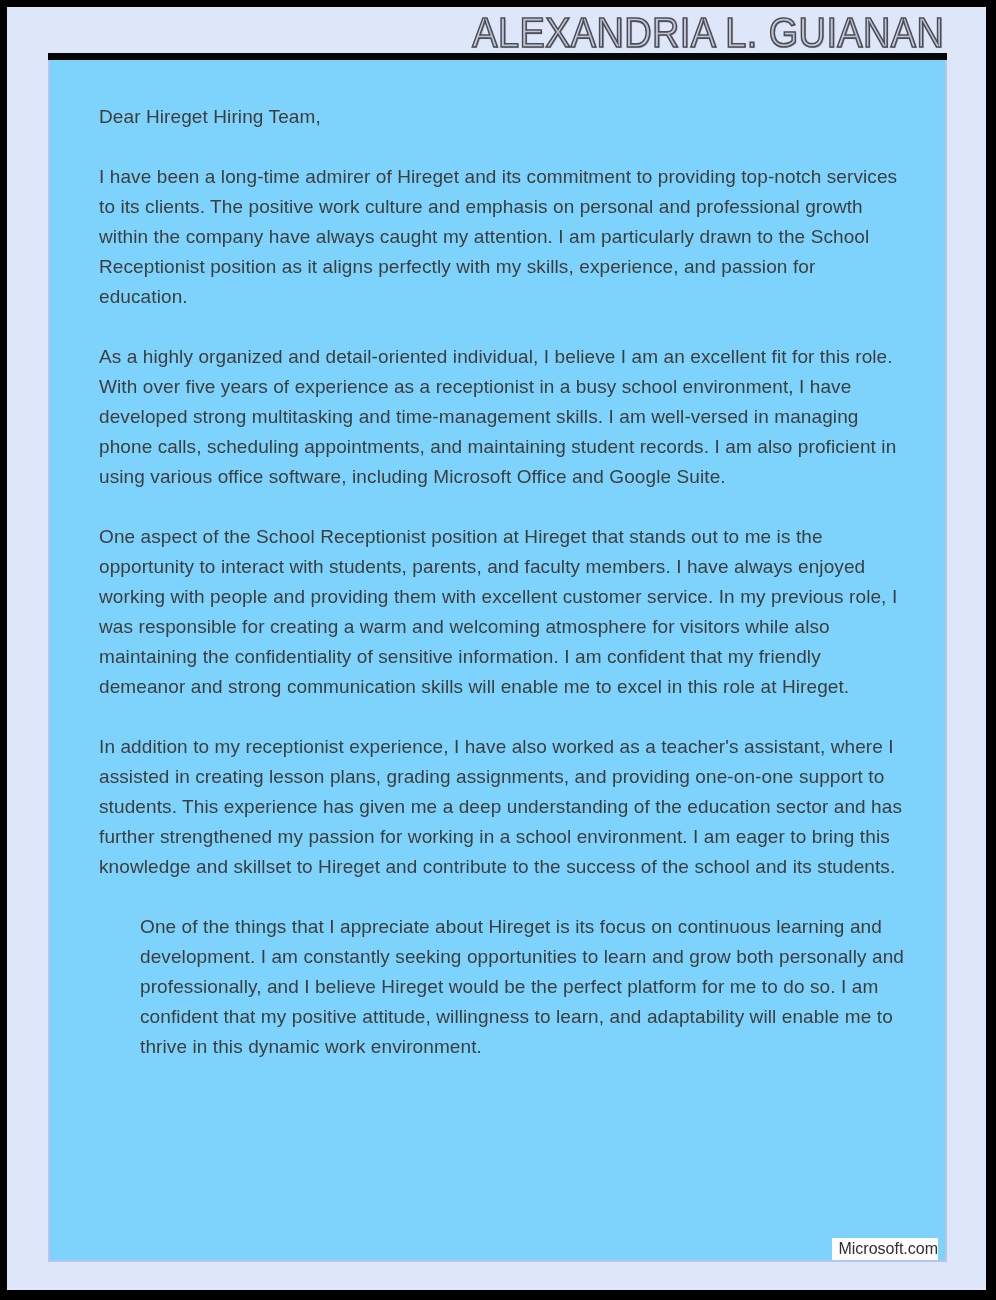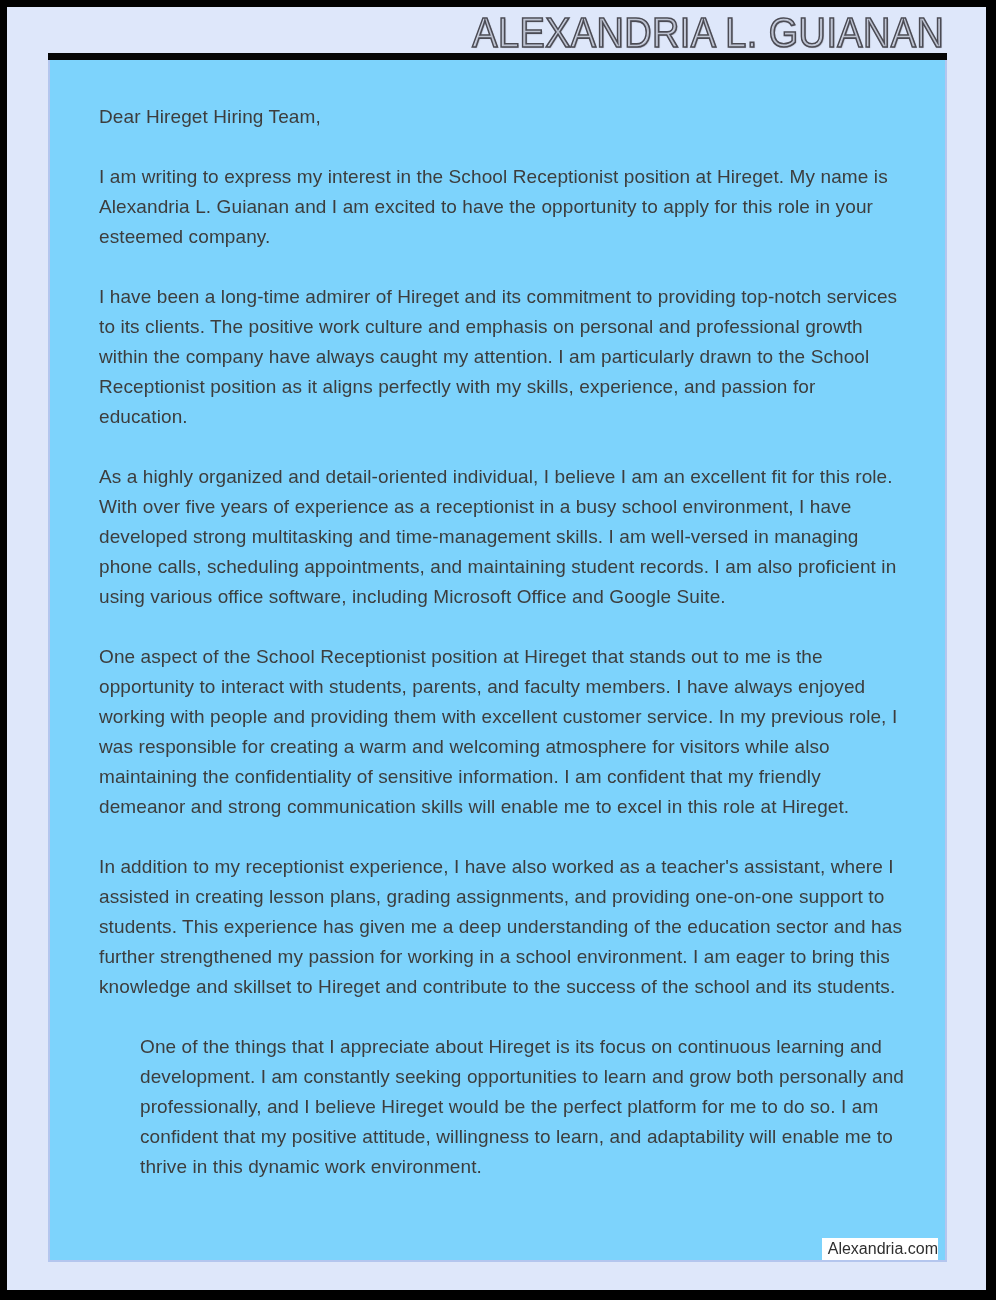--- a/index.html
+++ b/index.html
@@ -95,23 +95,22 @@
 <div class="page">
   <div class="mat"></div>
 
   <div class="header-name">ALEXANDRIA L. GUIANAN</div>
 
   <div class="header-rule"></div>
 
   <div class="sheet">
     <div class="letter-body">
       <p>Dear Hireget Hiring Team,</p>
-      <p>I am writing to express my interest in the School Receptionist position at Hireget. My name is Alexandria L. Guianan and I am excited to have the opportunity to apply for this role in your esteemed company.</p>
       <p>I have been a long-time admirer of Hireget and its commitment to providing top-notch services to its clients. The positive work culture and emphasis on personal and professional growth within the company have always caught my attention. I am particularly drawn to the School Receptionist position as it aligns perfectly with my skills, experience, and passion for education.</p>
       <p>As a highly organized and detail-oriented individual, I believe I am an excellent fit for this role. With over five years of experience as a receptionist in a busy school environment, I have developed strong multitasking and time-management skills. I am well-versed in managing phone calls, scheduling appointments, and maintaining student records. I am also proficient in using various office software, including Microsoft Office and Google Suite.</p>
       <p>One aspect of the School Receptionist position at Hireget that stands out to me is the opportunity to interact with students, parents, and faculty members. I have always enjoyed working with people and providing them with excellent customer service. In my previous role, I was responsible for creating a warm and welcoming atmosphere for visitors while also maintaining the confidentiality of sensitive information. I am confident that my friendly demeanor and strong communication skills will enable me to excel in this role at Hireget.</p>
       <p>In addition to my receptionist experience, I have also worked as a teacher's assistant, where I assisted in creating lesson plans, grading assignments, and providing one-on-one support to students. This experience has given me a deep understanding of the education sector and has further strengthened my passion for working in a school environment. I am eager to bring this knowledge and skillset to Hireget and contribute to the success of the school and its students.</p>
       <p>One of the things that I appreciate about Hireget is its focus on continuous learning and development. I am constantly seeking opportunities to learn and grow both personally and professionally, and I believe Hireget would be the perfect platform for me to do so. I am confident that my positive attitude, willingness to learn, and adaptability will enable me to thrive in this dynamic work environment.</p>
     </div>
 
-    <div class="watermark">Alexandria.com</div>
+    <div class="watermark">Microsoft.com</div>
   </div>
 </div>
 
 </body></html>

